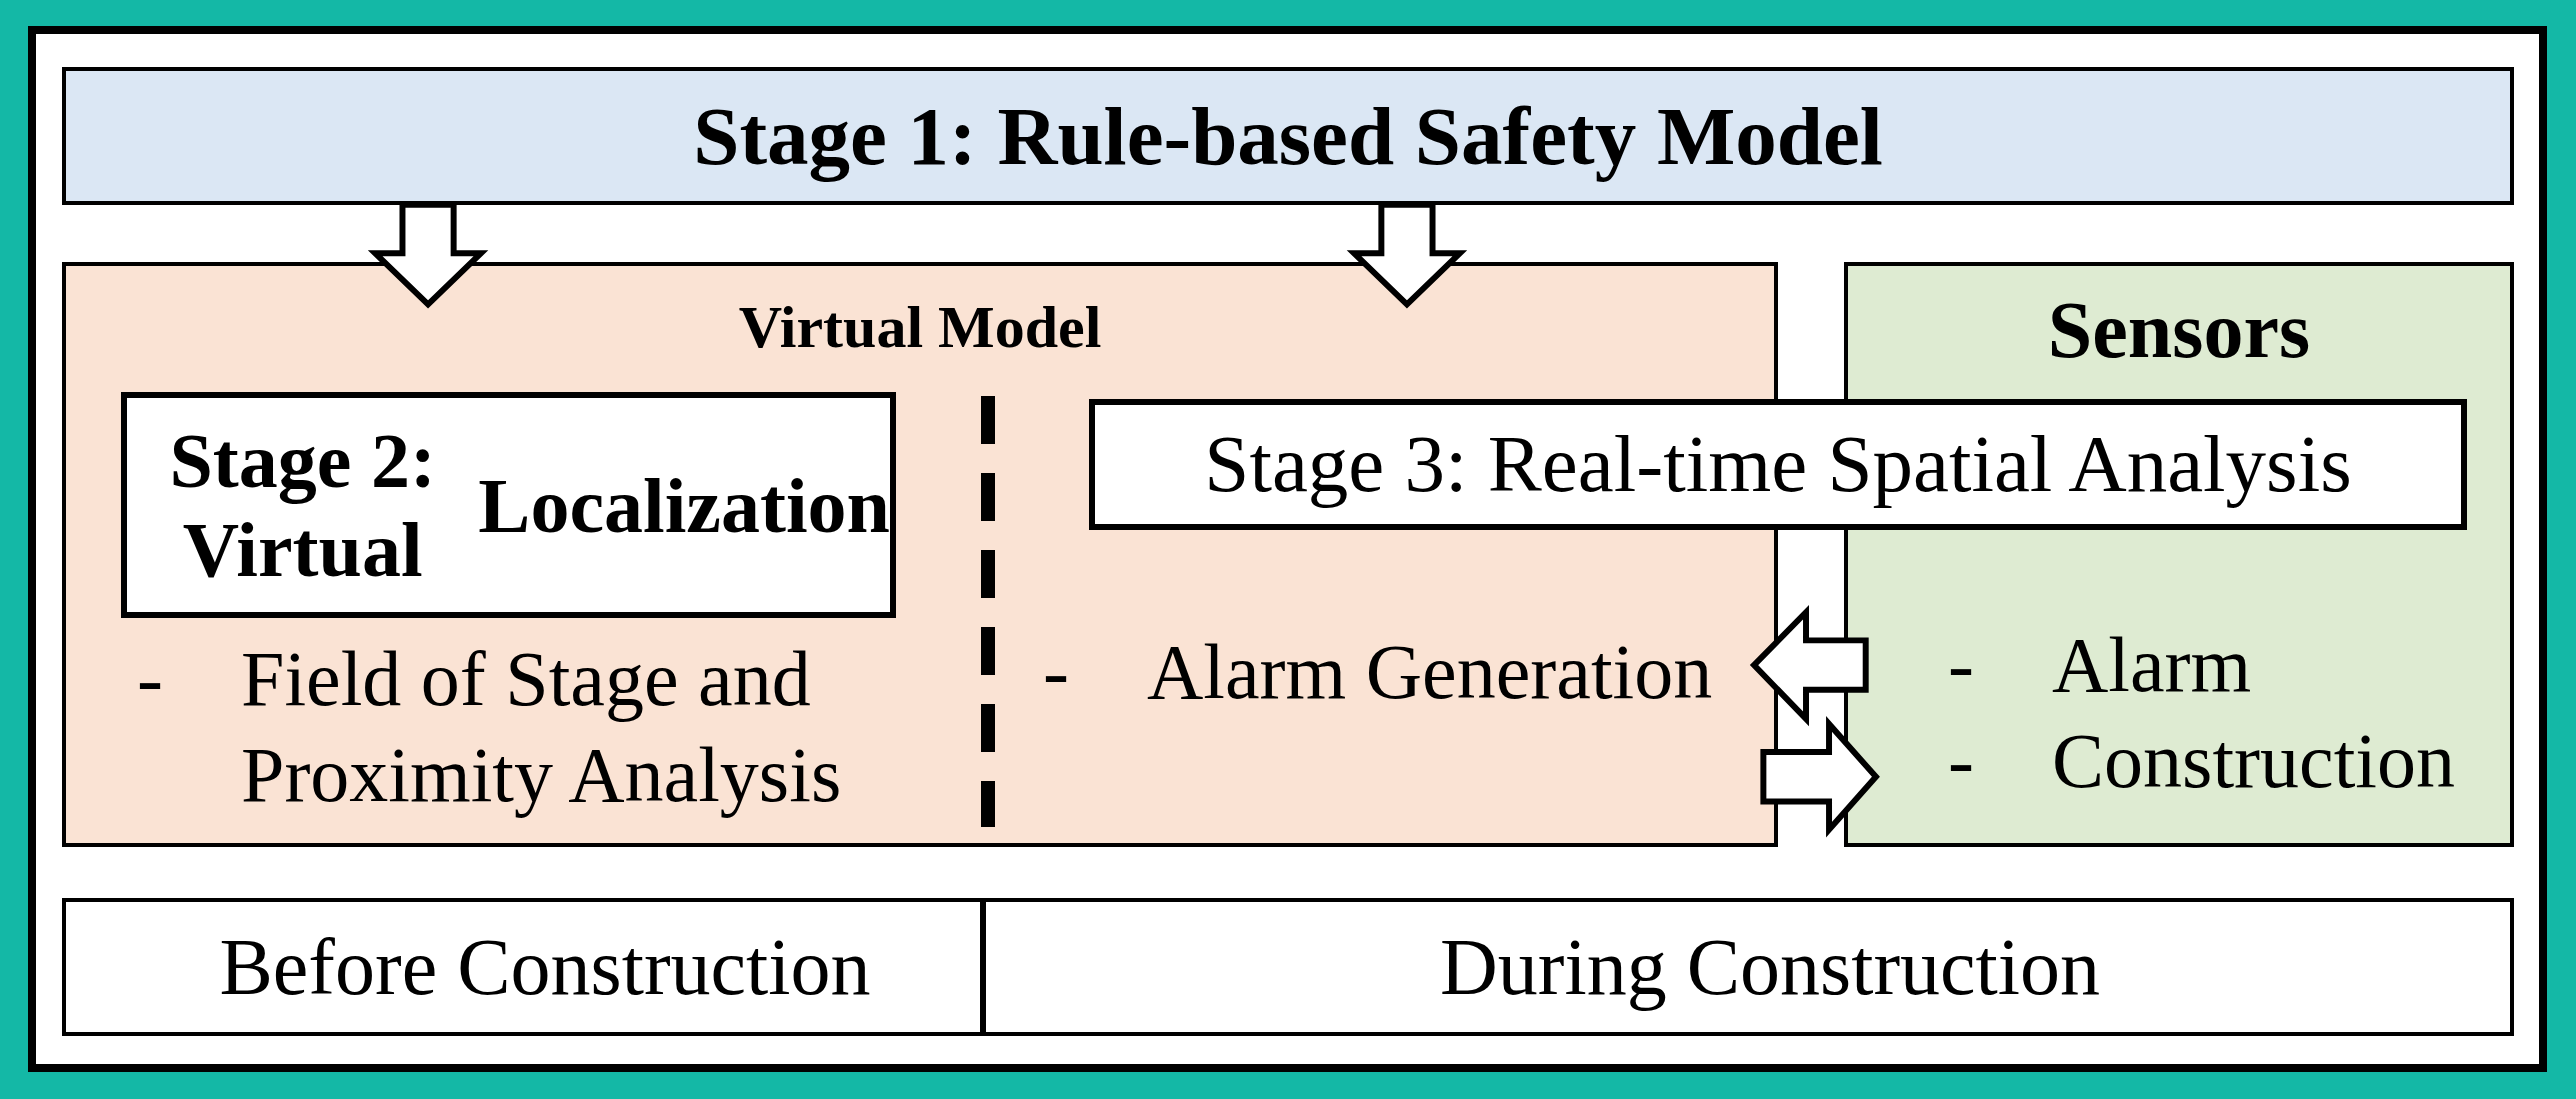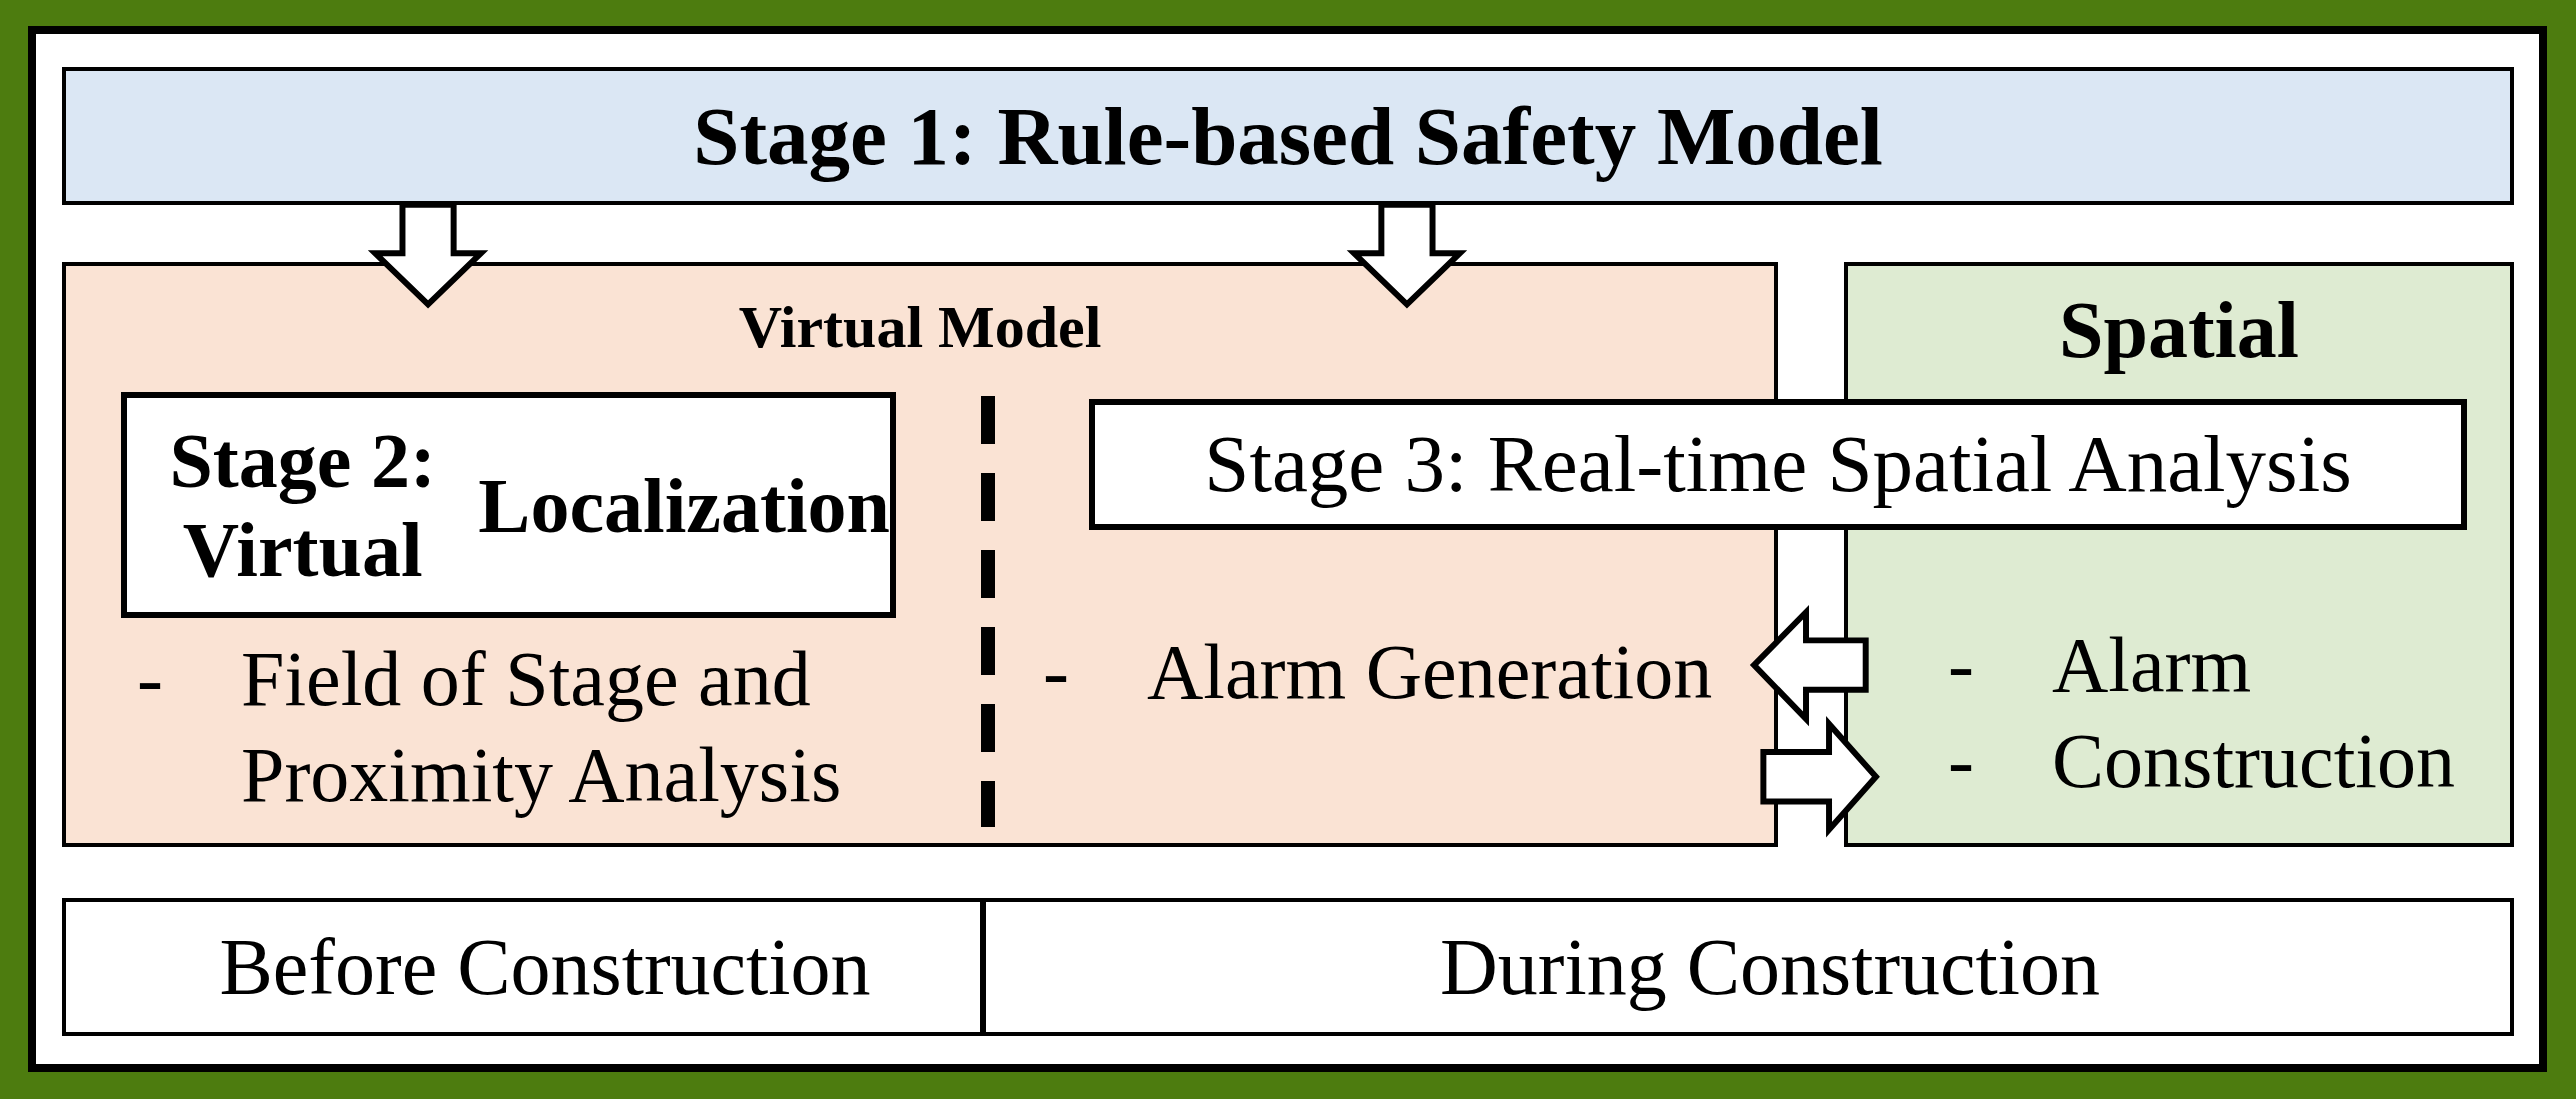--- a/index.html
+++ b/index.html
@@ -1,21 +1,21 @@
 <!DOCTYPE html>
 <html style="--stage1-bg: #dbe7f4; --virtual-model-bg: #fae3d4; --sensors-bg: #deebd2; --border: #000000; --arrow-fill: #ffffff;font-size:13.6px"><head>
 <meta charset="utf-8">
 <style>
   :root{
     --stage1-bg:#dbe7f4; --virtual-model-bg:#fae3d4; --sensors-bg:#deebd2;
     --border:#000000; --arrow-fill:#ffffff;
   }
   html,body{margin:0;padding:0;background:#ffffff;}
   .canvas{
-    position:relative;width:2576px;height:1100px;background:#4d7c0f;overflow:hidden;
+    position:relative;width:2576px;height:1100px;background:#14b8a6;overflow:hidden;
     font-family:"Liberation Serif","DejaVu Serif",serif;color:#000;
   }
   .abs{position:absolute;box-sizing:border-box;}
   .outer-frame{left:28px;top:25.6px;width:2519px;height:1046px;border:8.5px solid var(--border);background:#fff;z-index:0;}
   .stage1-bar{
     left:62px;top:67px;width:2452px;height:138px;background:var(--stage1-bg);
     border:4.3px solid var(--border);z-index:1;display:flex;align-items:center;justify-content:center;
   }
   .stage1-bar .t{font-weight:bold;font-size:83px;}
   .vm-box{left:62px;top:262px;width:1716px;height:585px;background:var(--virtual-model-bg);border:4.3px solid var(--border);z-index:1;}
@@ -56,21 +56,21 @@
   <div class="abs outer-frame"></div>
 
   <div class="abs stage1-bar">
     <span class="t">Stage 1: Rule-based Safety Model</span>
   </div>
 
   <div class="abs vm-box"></div>
   <div class="abs vm-title">Virtual Model</div>
 
   <div class="abs sensors-box"></div>
-  <div class="abs sensors-title">Spatial</div>
+  <div class="abs sensors-title">Sensors</div>
 
   <div class="abs stage2-box">
     <div>Stage 2: Virtual</div>
     <div>Localization</div>
   </div>
 
   <div class="abs stage3-box">
     <span>Stage 3: Real-time Spatial Analysis</span>
   </div>
 

